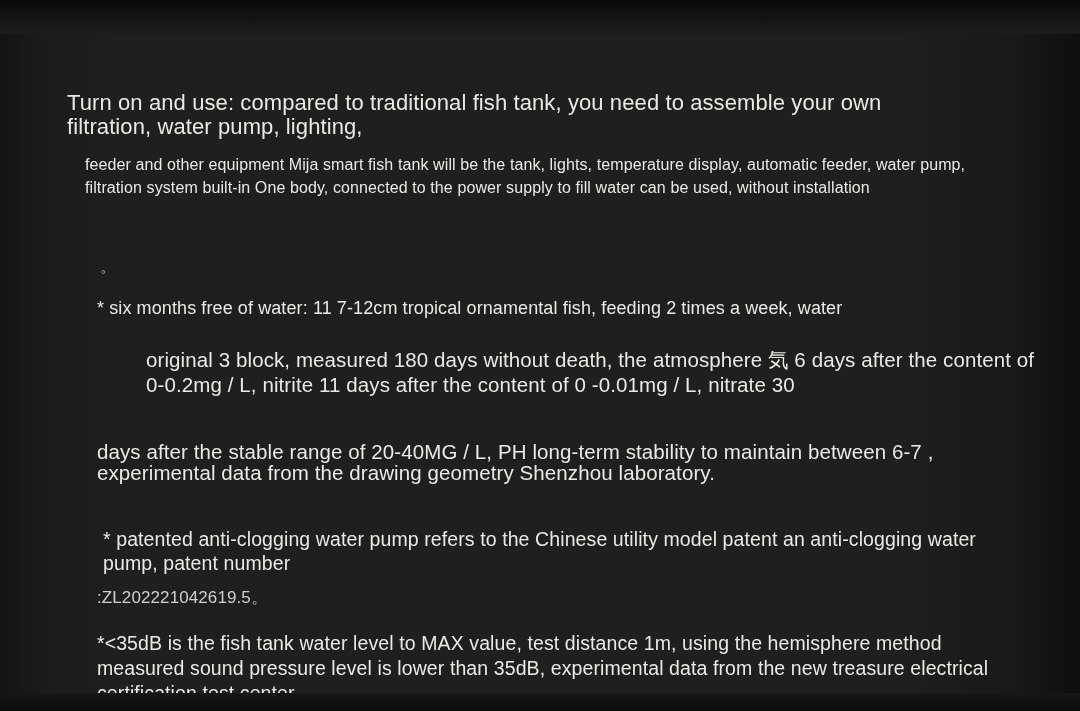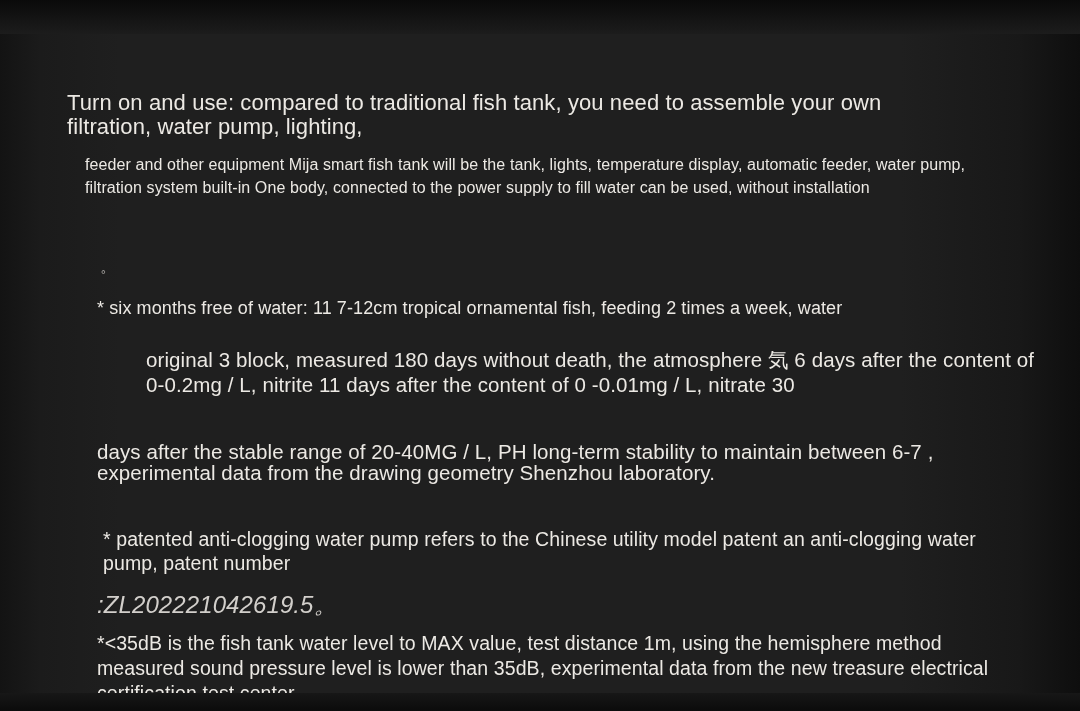--- a/index.html
+++ b/index.html
@@ -100,24 +100,23 @@
     top: 507px;
     width: 900px;
     font-size: 19.5px;
     line-height: 24px;
   }
   .p-zl {
     position: absolute;
     left: 97px;
     top: 567px;
     width: 900px;
-    font-size: 24px;
+    font-size: 17px;
     line-height: 28px;
     color: #d2cfcb;
-    font-style: italic;
   }
   .p-db {
     position: absolute;
     left: 97px;
     top: 611px;
     width: 900px;
     font-size: 19.5px;
     line-height: 25px;
   }
 </style>

